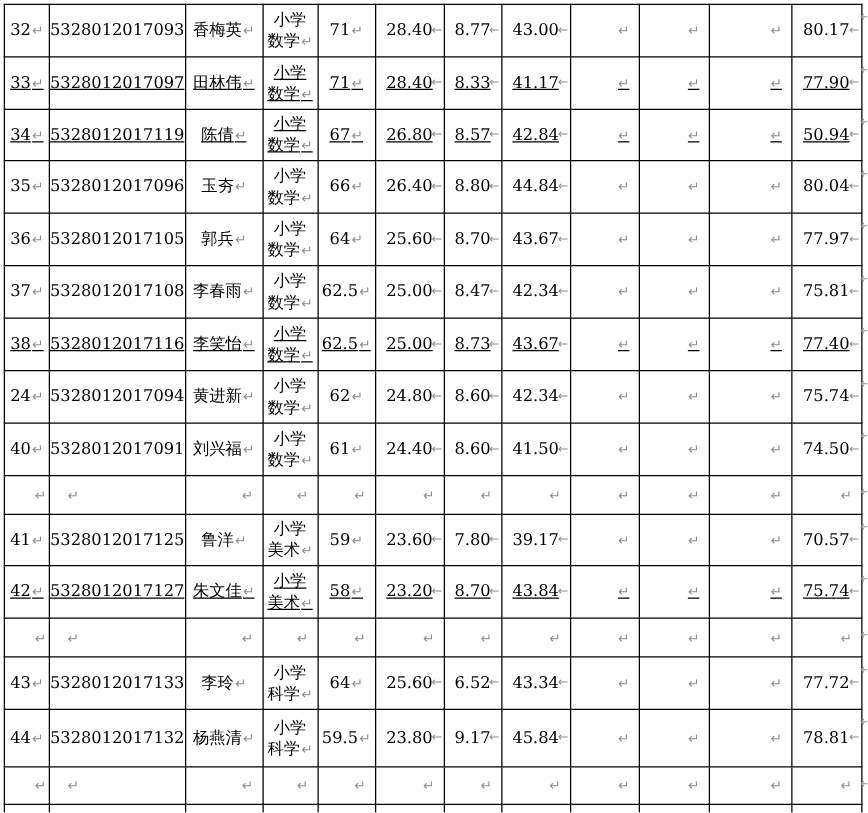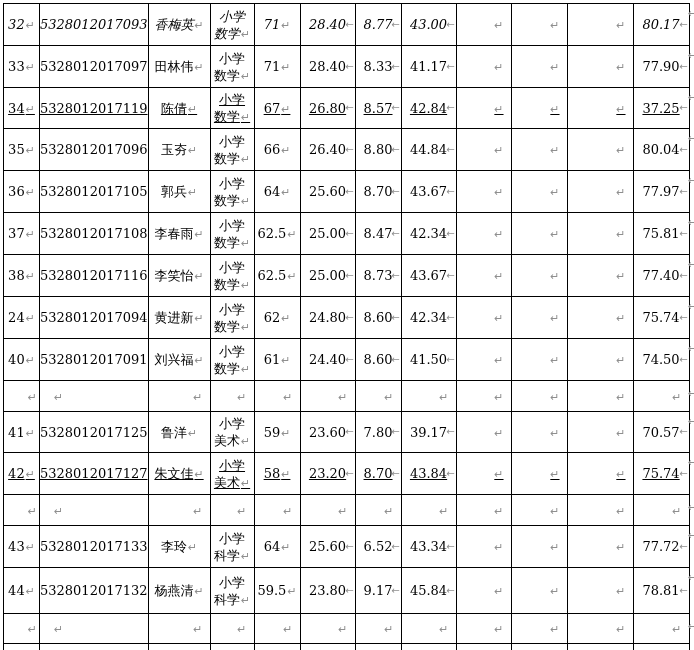--- a/index.html
+++ b/index.html
@@ -52,38 +52,38 @@
         <col style="width:46px">
         <col style="width:55px">
       <col style="width:46px">
         <col style="width:55px">
         <col style="width:55px">
       <col style="width:56px">
         <col style="width:66px">
         <col style="width:56px">
     </colgroup>
     <tbody>
-        <tr style="height: 42px; font-style: italic;">
+        <tr style="height: 42px;">
           <td><span class="">32</span><span class="mark">↵</span></td>
           <td><span class="">5328012017093</span></td>
           <td><span class="">香梅英</span><span class="mark">↵</span></td>
           <td>
             <div class="subj-line"><span class="">小学</span></div>
             <div class="subj-line"><span class="">数学</span><span class="mark">↵</span></div>
           </td>
           <td><span class="">71</span><span class="mark">↵</span></td>
           <td><span class="">28.40</span><span class="cellend-mark">←</span></td>
           <td><span class="">8.77</span><span class="cellend-mark">←</span></td>
           <td><span class="">43.00</span><span class="cellend-mark">←</span></td>
           <td class="blank-cell"><span class="mark">↵</span></td>
           <td class="blank-cell"><span class="mark">↵</span></td>
           <td class="blank-cell"><span class="mark">↵</span></td>
           <td><span class="">80.17</span><span class="cellend-mark">←</span></td>
         </tr>
-        <tr style="height: 42px;">
+        <tr style="height: 42px; text-decoration: underline;">
           <td><span class="">33</span><span class="mark">↵</span></td>
           <td><span class="">5328012017097</span></td>
           <td><span class="">田林伟</span><span class="mark">↵</span></td>
           <td>
             <div class="subj-line"><span class="">小学</span></div>
             <div class="subj-line"><span class="">数学</span><span class="mark">↵</span></div>
           </td>
           <td><span class="">71</span><span class="mark">↵</span></td>
           <td><span class="">28.40</span><span class="cellend-mark">←</span></td>
           <td><span class="">8.33</span><span class="cellend-mark">←</span></td>
@@ -101,21 +101,21 @@
             <div class="subj-line"><span class="">小学</span></div>
             <div class="subj-line"><span class="">数学</span><span class="mark">↵</span></div>
           </td>
           <td><span class="">67</span><span class="mark">↵</span></td>
           <td><span class="">26.80</span><span class="cellend-mark">←</span></td>
           <td><span class="">8.57</span><span class="cellend-mark">←</span></td>
           <td><span class="">42.84</span><span class="cellend-mark">←</span></td>
           <td class="blank-cell"><span class="mark">↵</span></td>
           <td class="blank-cell"><span class="mark">↵</span></td>
           <td class="blank-cell"><span class="mark">↵</span></td>
-          <td><span class="">37.25</span><span class="cellend-mark">←</span></td>
+          <td><span class="">50.94</span><span class="cellend-mark">←</span></td>
         </tr>
         <tr style="height: 42px;">
           <td><span class="">35</span><span class="mark">↵</span></td>
           <td><span class="">5328012017096</span></td>
           <td><span class="">玉夯</span><span class="mark">↵</span></td>
           <td>
             <div class="subj-line"><span class="">小学</span></div>
             <div class="subj-line"><span class="">数学</span><span class="mark">↵</span></div>
           </td>
           <td><span class="">66</span><span class="mark">↵</span></td>
@@ -154,21 +154,21 @@
           </td>
           <td><span class="">62.5</span><span class="mark">↵</span></td>
           <td><span class="">25.00</span><span class="cellend-mark">←</span></td>
           <td><span class="">8.47</span><span class="cellend-mark">←</span></td>
           <td><span class="">42.34</span><span class="cellend-mark">←</span></td>
           <td class="blank-cell"><span class="mark">↵</span></td>
           <td class="blank-cell"><span class="mark">↵</span></td>
           <td class="blank-cell"><span class="mark">↵</span></td>
           <td><span class="">75.81</span><span class="cellend-mark">←</span></td>
         </tr>
-        <tr style="height: 42px;">
+        <tr style="height: 42px; text-decoration: underline;">
           <td><span class="">38</span><span class="mark">↵</span></td>
           <td><span class="">5328012017116</span></td>
           <td><span class="">李笑怡</span><span class="mark">↵</span></td>
           <td>
             <div class="subj-line"><span class="">小学</span></div>
             <div class="subj-line"><span class="">数学</span><span class="mark">↵</span></div>
           </td>
           <td><span class="">62.5</span><span class="mark">↵</span></td>
           <td><span class="">25.00</span><span class="cellend-mark">←</span></td>
           <td><span class="">8.73</span><span class="cellend-mark">←</span></td>

